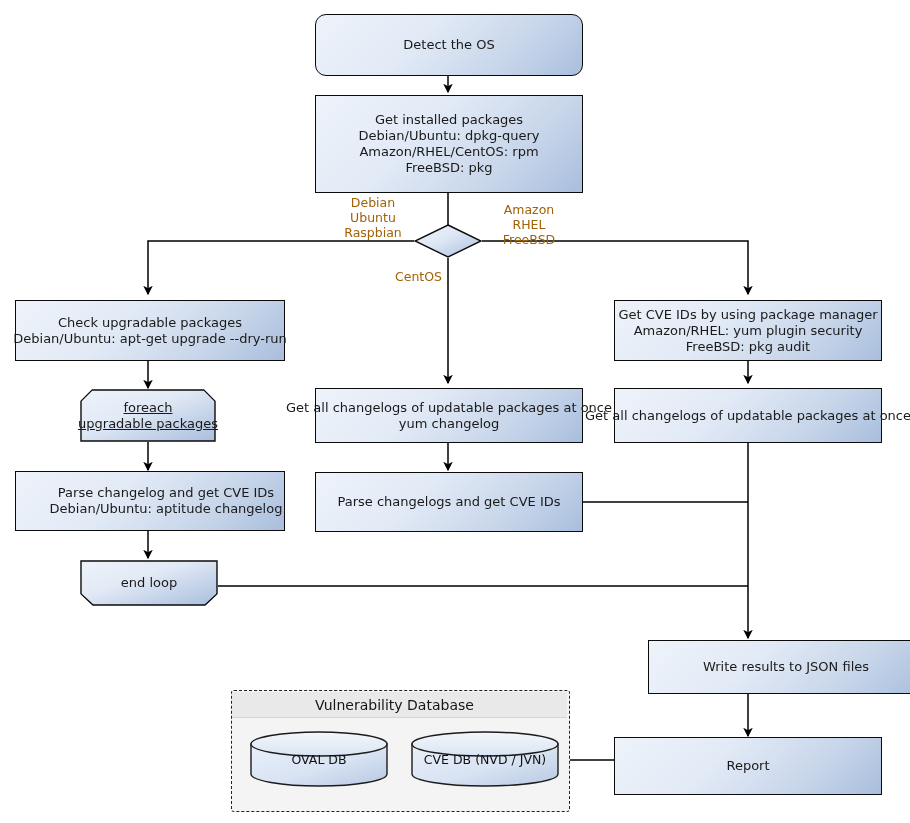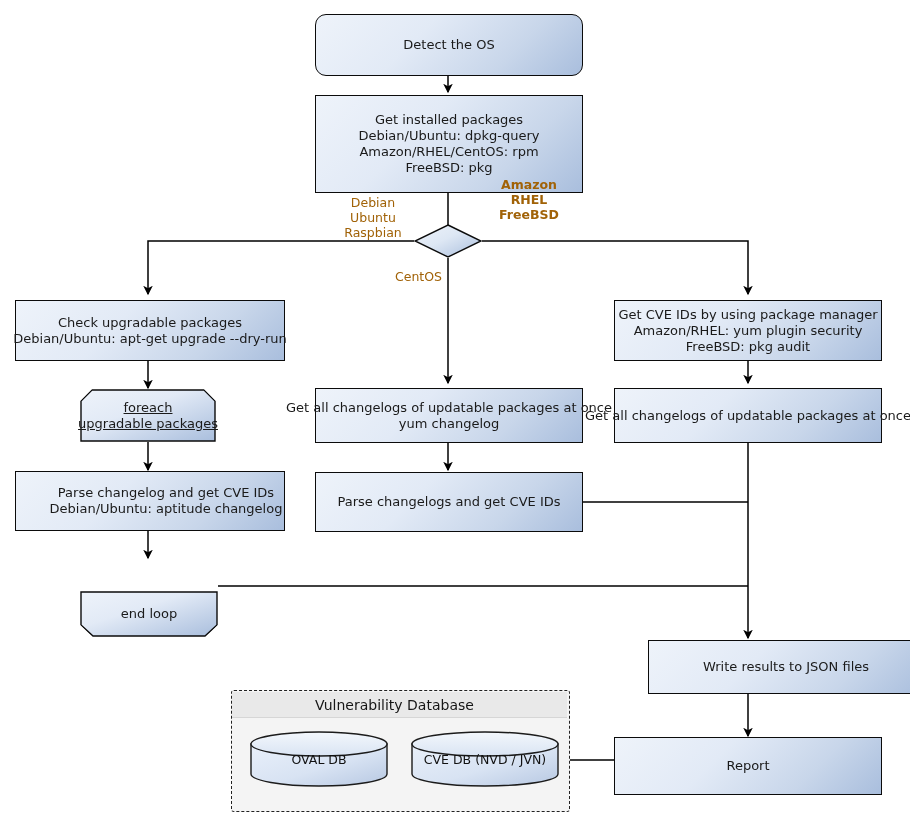--- a/index.html
+++ b/index.html
@@ -61,21 +61,20 @@
     position: absolute;
     left: 0; top: 0; right: 0; bottom: 0;
     background: linear-gradient(135deg, #eef3fa 0%, #e2eaf6 38%, #c8d6ea 72%, #a9bedd 100%);
     -webkit-clip-path: polygon(12px 0, calc(100% - 12px) 0, 100% 12px, 100% 100%, 0 100%, 0 12px);
     clip-path: polygon(12px 0, calc(100% - 12px) 0, 100% 12px, 100% 100%, 0 100%, 0 12px);
   }
   
   .loopend {
     border: none;
     background: transparent;
-    margin-top: 31px;
   }
   .loopend .shape {
     position: absolute;
     left: 0; top: 0; right: 0; bottom: 0;
     background: linear-gradient(135deg, #eef3fa 0%, #e2eaf6 38%, #c8d6ea 72%, #a9bedd 100%);
     -webkit-clip-path: polygon(0 0, 100% 0, 100% calc(100% - 12px), calc(100% - 12px) 100%, 12px 100%, 0 calc(100% - 12px));
     clip-path: polygon(0 0, 100% 0, 100% calc(100% - 12px), calc(100% - 12px) 100%, 12px 100%, 0 calc(100% - 12px));
   }
   
   .diamond {
@@ -195,21 +194,21 @@
       <polygon points="34,1 67,17 34,33 1,17" fill="url(#dgrad)" stroke="#0b0b0b" stroke-width="1.4"></polygon>
     </svg>
   </div>
 
   <div class="edge-label" style="left:336px; top:195px; width:74px;">
     <div>Debian</div>
     <div>Ubuntu</div>
     <div>Raspbian</div>
   </div>
 
-  <div class="edge-label" style="left:490px; top:177px; width:78px;font-weight:bold;">
+  <div class="edge-label" style="left:490px; top:202px; width:78px;">
     <div>Amazon</div>
     <div>RHEL</div>
     <div>FreeBSD</div>
   </div>
 
   <div class="edge-label" style="left:386px; top:269px; width:56px; text-align:right;">CentOS</div>
 
   <div class="node box" style="left:15px; top:300px; width:270px; height:61px;">
     <div class="label">
       <div>Check upgradable packages</div>

